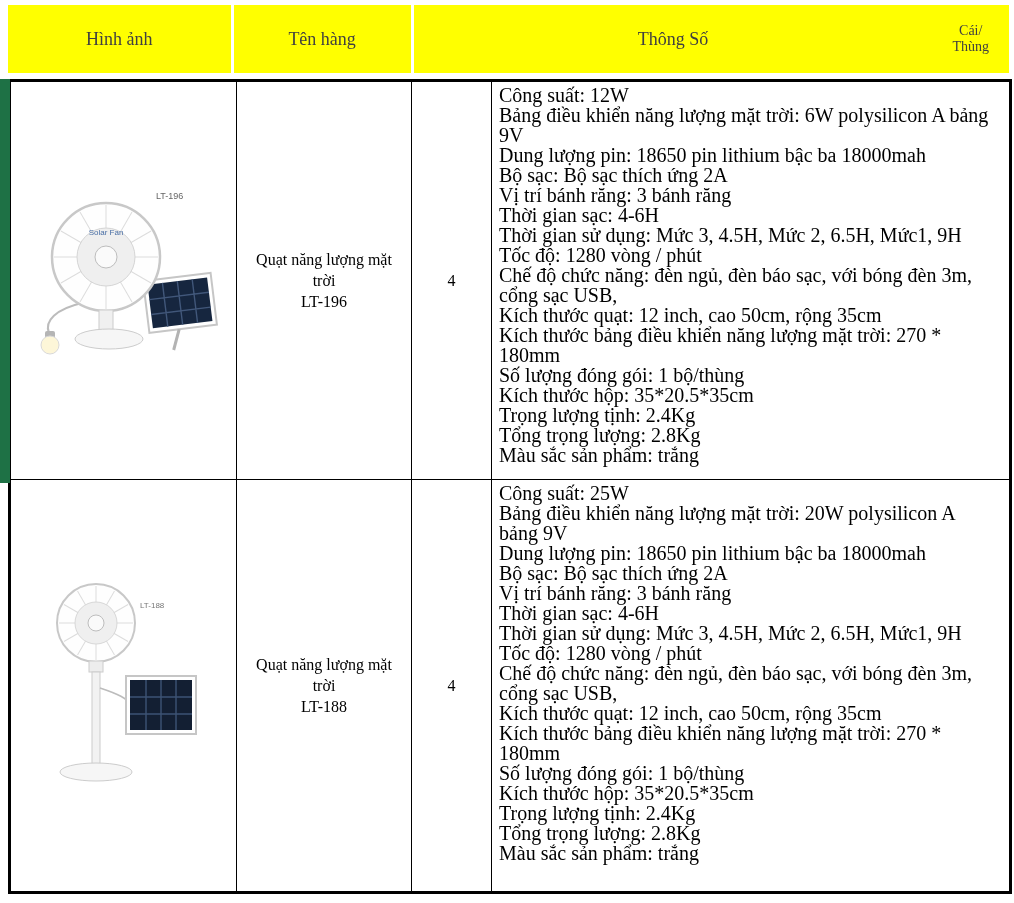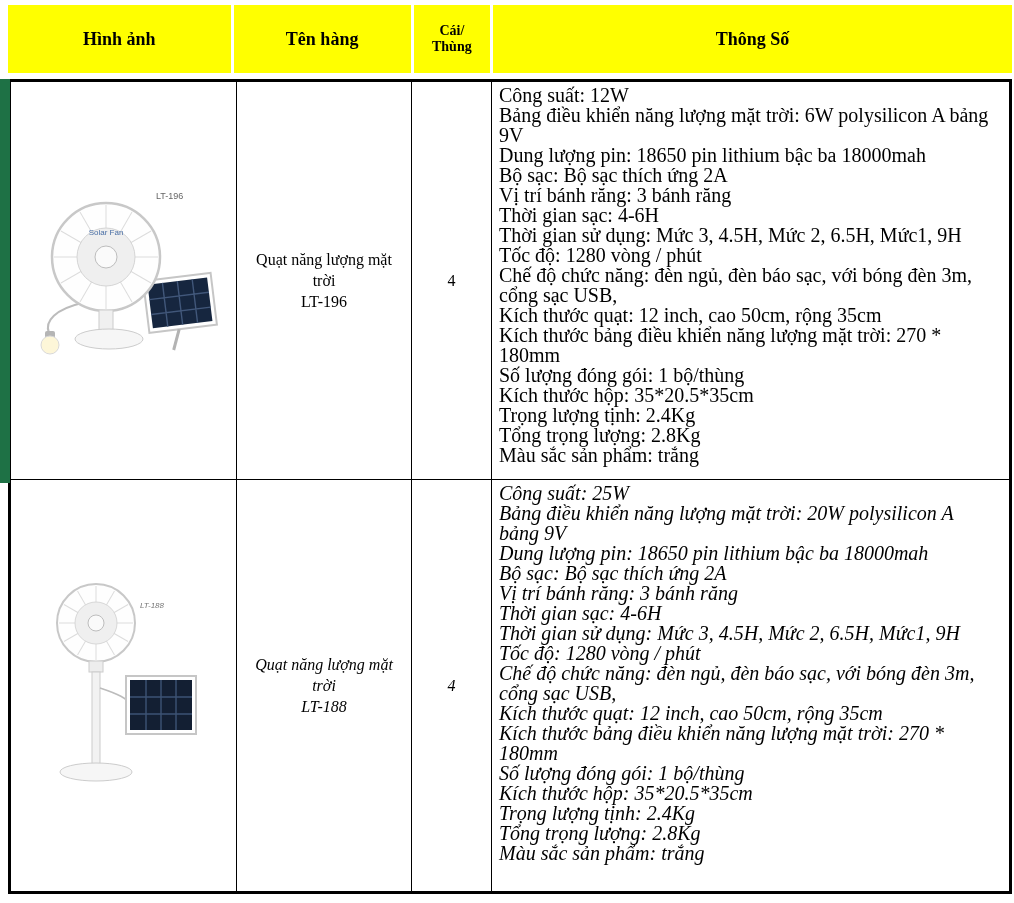--- a/index.html
+++ b/index.html
@@ -9,39 +9,39 @@
     font-family:"Liberation Serif","DejaVu Serif",serif; color:#000;
   }
   .sheet { position:absolute; inset:0; }
 
   
   .header-row {
     position:absolute; top:5px; left:8px; width:1004px; height:68px;
     display:flex;
   }
   .hcell {
-    background:#FFFF00; color:#000000; font-weight:bold;
+    background:#FFFF00; color:#404040; font-weight:normal;
     display:flex; align-items:center; justify-content:center; text-align:center;
     font-size:18px; line-height:20px; white-space:pre-line;
     border-right:3px solid #ffffff;
   }
   .hcell.c1 { width:227px; }
   .hcell.c2 { width:181px; }
   .hcell.c3 { width:80px; font-size:14px; line-height:16px; }
   .hcell.c4 { width:522px; border-right:none; }
 
   
   .body-table {
     position:absolute; top:79px; left:8px; width:1004px;
     border-collapse:collapse; table-layout:fixed;
     border:3px solid #000;
   }
   .body-table td { border:1px solid #000; vertical-align:top; }
   tr.row1 td { height:399px; }
-  tr.row2 td { height:413px;font-style:italic; }
+  tr.row2 td { height:413px; }
 
   td.img-cell {
     vertical-align:middle; text-align:center;
   }
   td.name-cell {
     vertical-align:middle; text-align:center;
     font-size:16px; line-height:21px; padding:0 12px; white-space:pre-line;
   }
   td.qty-cell {
     vertical-align:middle; text-align:center; font-size:16px;
@@ -60,23 +60,23 @@
   svg text { font-family:"Liberation Sans","DejaVu Sans",sans-serif; }
 </style>
 </head>
 <body>
 
 <div class="sheet">
 
   <div class="header-row">
     <div class="hcell c1">Hình ảnh</div>
     <div class="hcell c2">Tên hàng</div>
+    <div class="hcell c4">Thông Số</div>
     <div class="hcell c3">Cái/
 Thùng</div>
-    <div class="hcell c4">Thông Số</div>
   </div>
 
   <table class="body-table">
     <colgroup>
       <col style="width:227px">
         <col style="width:175px">
         <col style="width:80px">
         <col>
     </colgroup>
     <tbody>

